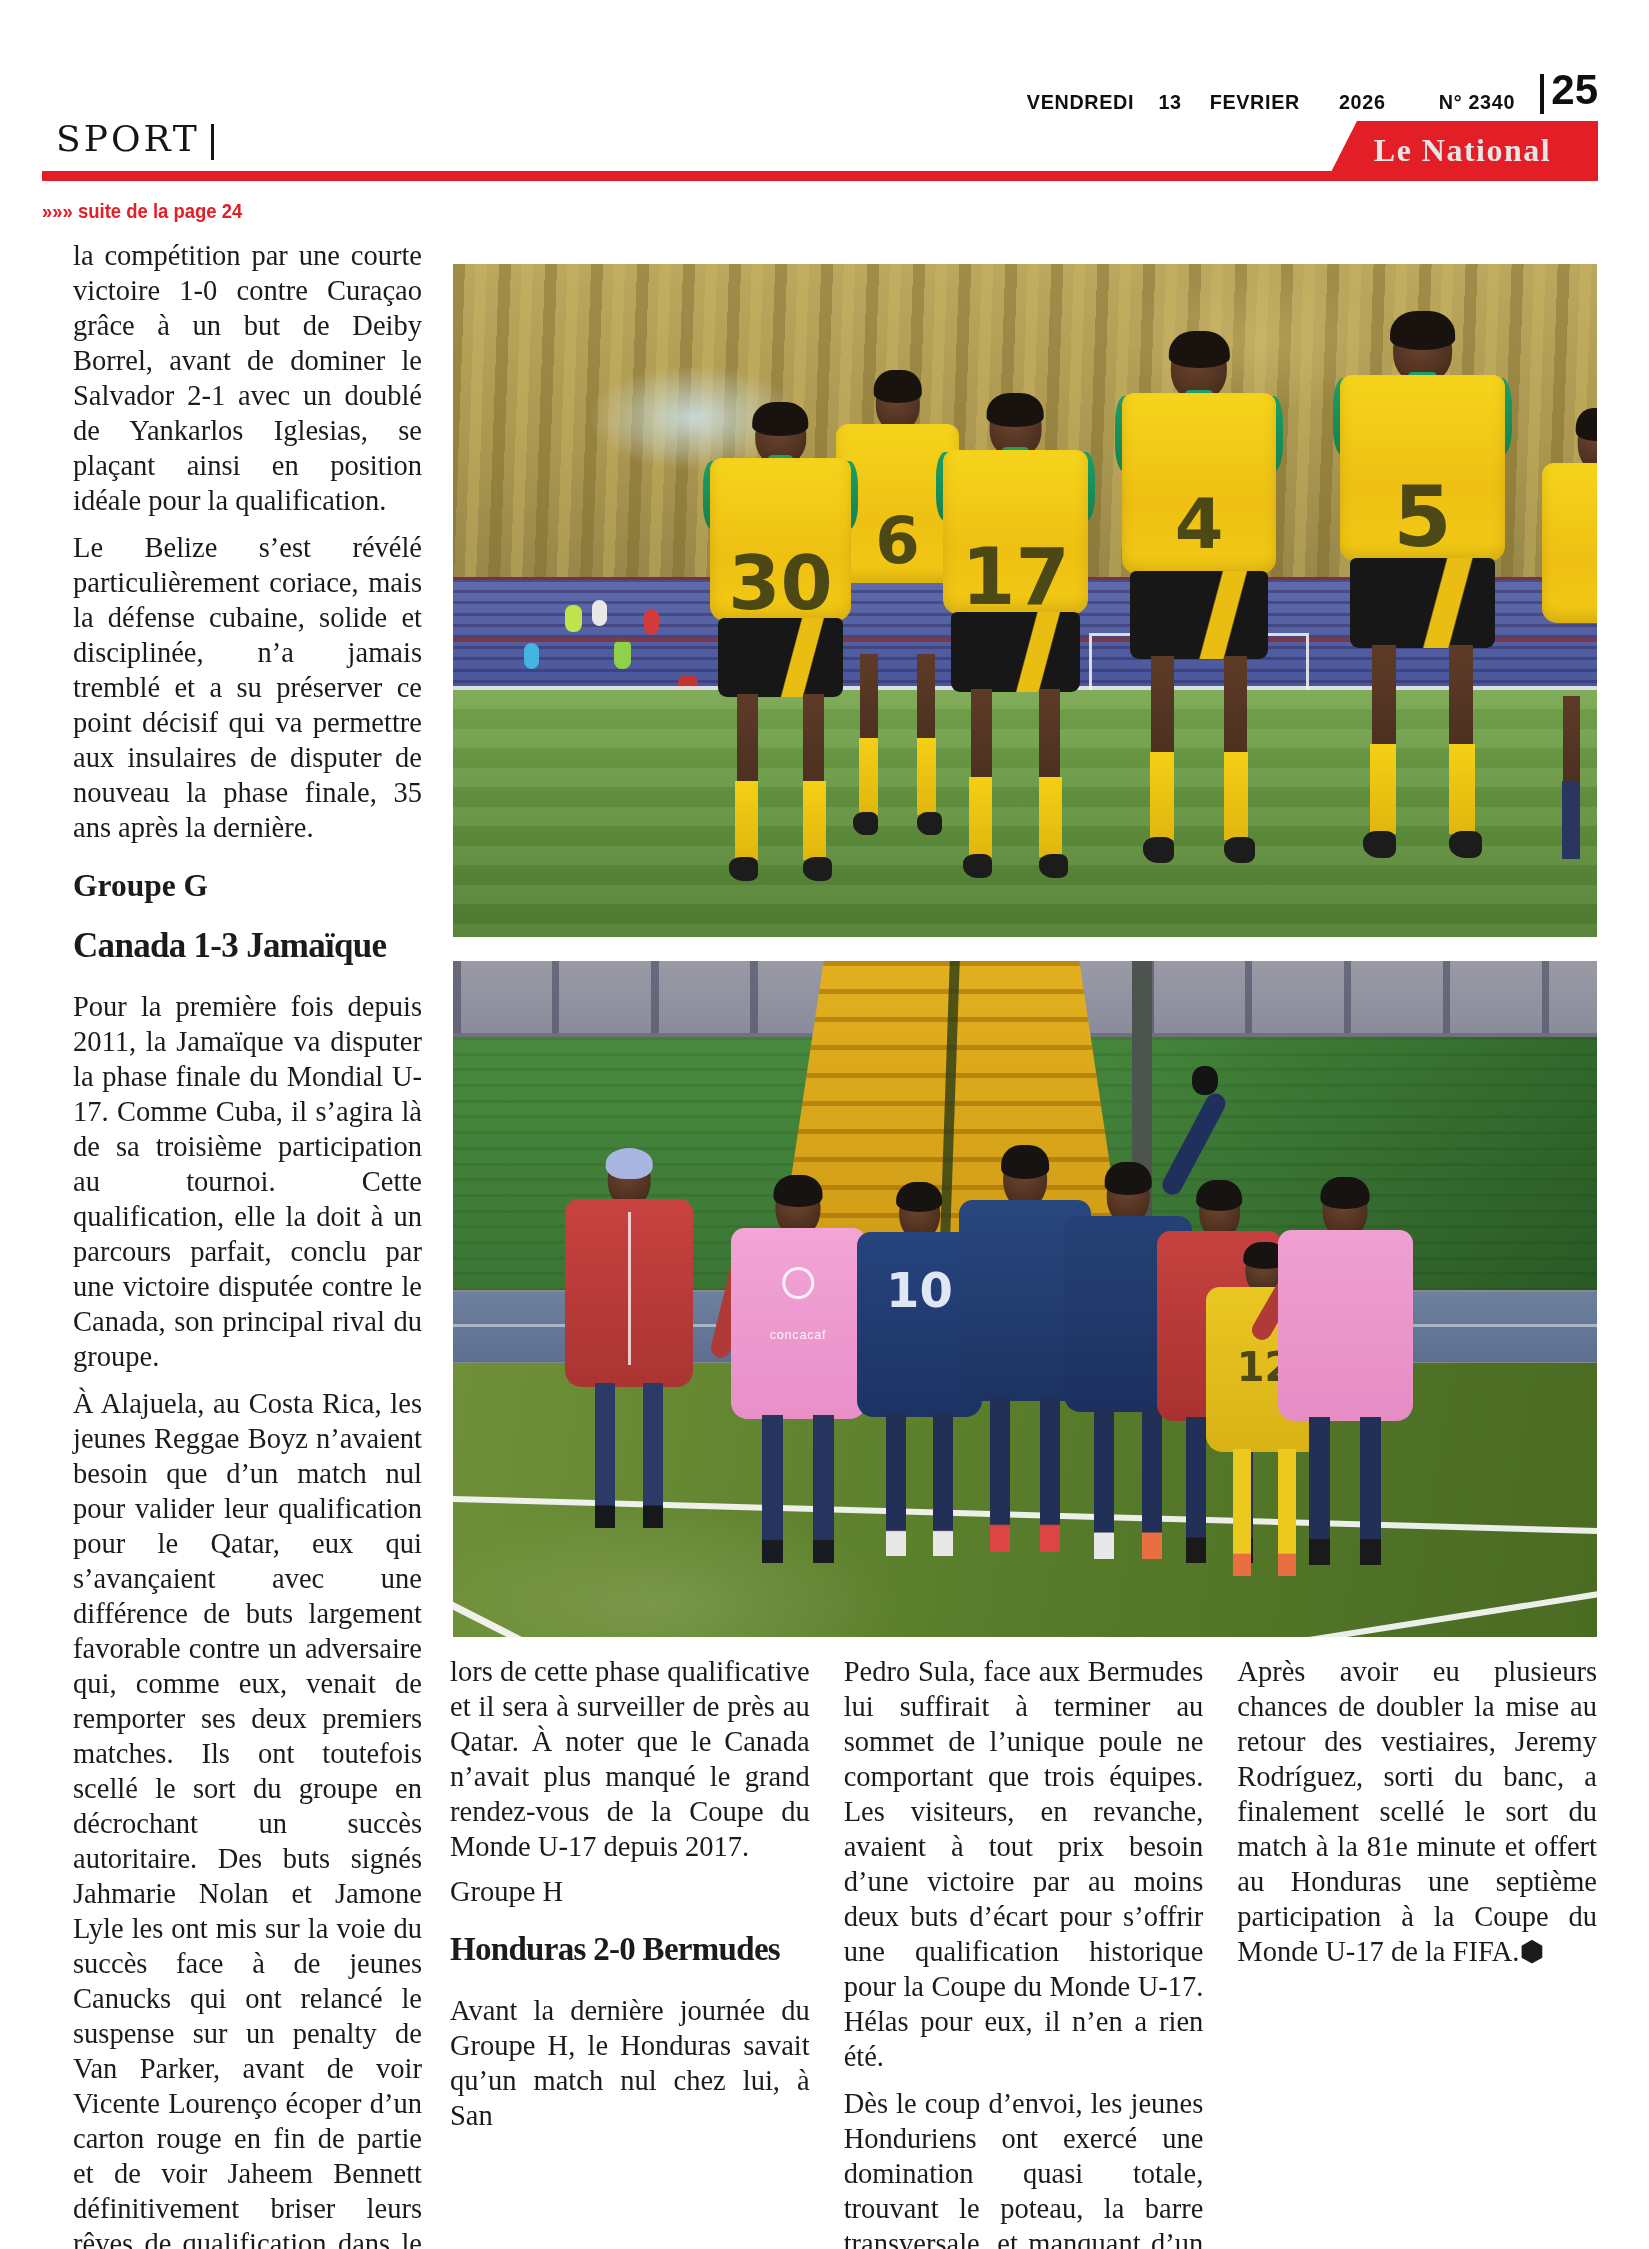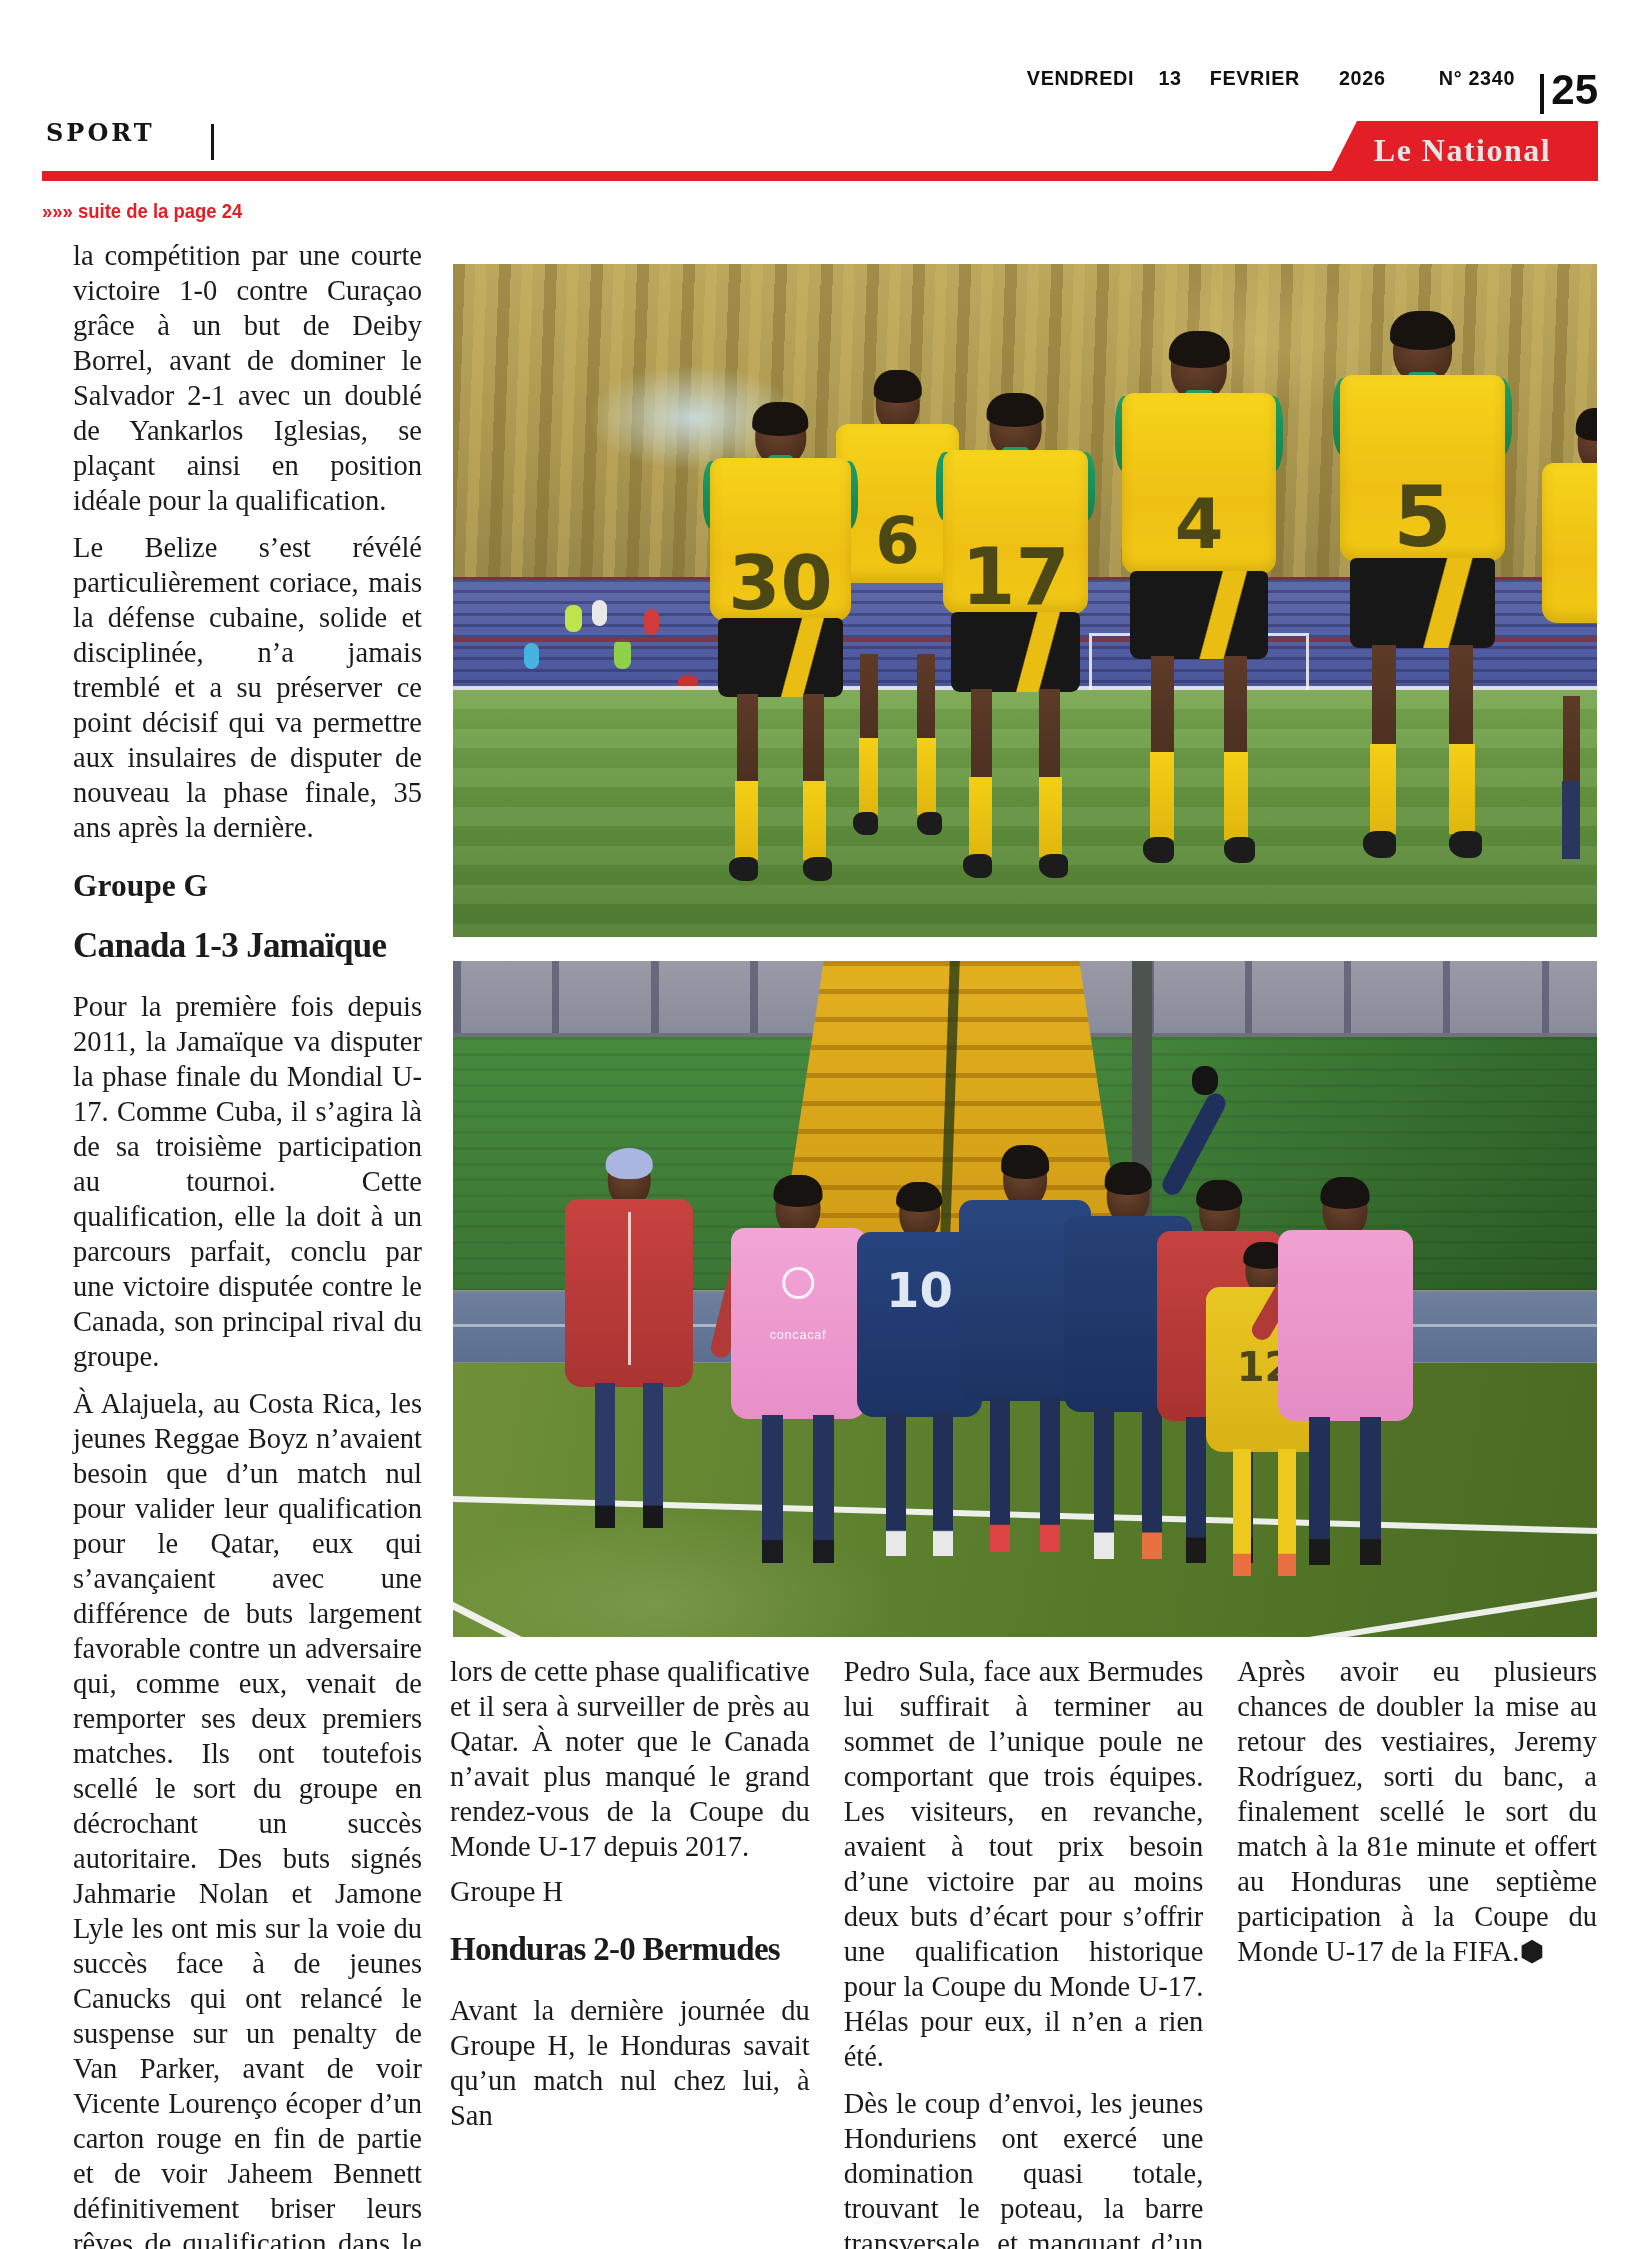--- a/index.html
+++ b/index.html
@@ -1,26 +1,26 @@
 <!DOCTYPE html>
 <html style="font-size:12px"><head>
 <meta charset="utf-8">
 <style>
   html,body{margin:0;padding:0;}
   body{width:1650px;height:2250px;background:#ffffff;position:relative;overflow:hidden;
        font-family:"Liberation Serif",serif;color:#1b1b1b;}
 
   
-  .dateline{position:absolute;top:66px;right:52px;display:flex;align-items:flex-start;
+  .dateline{position:absolute;top:66px;right:52px;display:flex;align-items:flex-end;
             font-family:"Liberation Sans",sans-serif;font-weight:bold;color:#101010;}
   .dateline .tok{font-size:21px;letter-spacing:0.7px;margin-left:22.5px;transform:scaleX(.94);transform-origin:right;}
   .dateline .pagebar{width:3.7px;height:40px;background:#101010;margin-left:25.5px;align-self:flex-end;}
   .dateline .pagenum{font-size:42px;margin-left:7.5px;letter-spacing:0;}
-  .section-label{position:absolute;left:46px;top:118px;font-family:"DejaVu Serif",serif;
-                 font-weight:bold;font-size:24px;letter-spacing:3px;color:#151515;}
+  .section-label{position:absolute;left:56px;top:118px;font-family:"DejaVu Serif",serif;
+                 font-weight:normal;font-size:36px;letter-spacing:3px;color:#151515;}
   .section-divider{position:absolute;left:211px;top:124px;width:3px;height:36px;background:#151515;}
   .red-rule{position:absolute;left:42px;right:52px;top:171px;height:9.7px;background:#e41e26;}
   .brand-box{position:absolute;right:52px;top:121px;width:271px;height:59px;background:#e41e26;
              clip-path:polygon(30px 0,100% 0,100% 100%,0 100%);
              display:flex;align-items:center;justify-content:center;}
   .brand-text{color:#e5e5e5;font-family:"Liberation Serif",serif;font-weight:bold;font-size:32px;letter-spacing:1.5px;}
   .continuation{position:absolute;left:42px;top:199px;color:#e41e26;font-family:"Liberation Sans",sans-serif;
                 font-size:21px;font-weight:bold;transform:scaleX(.88);transform-origin:left;}
 
   

